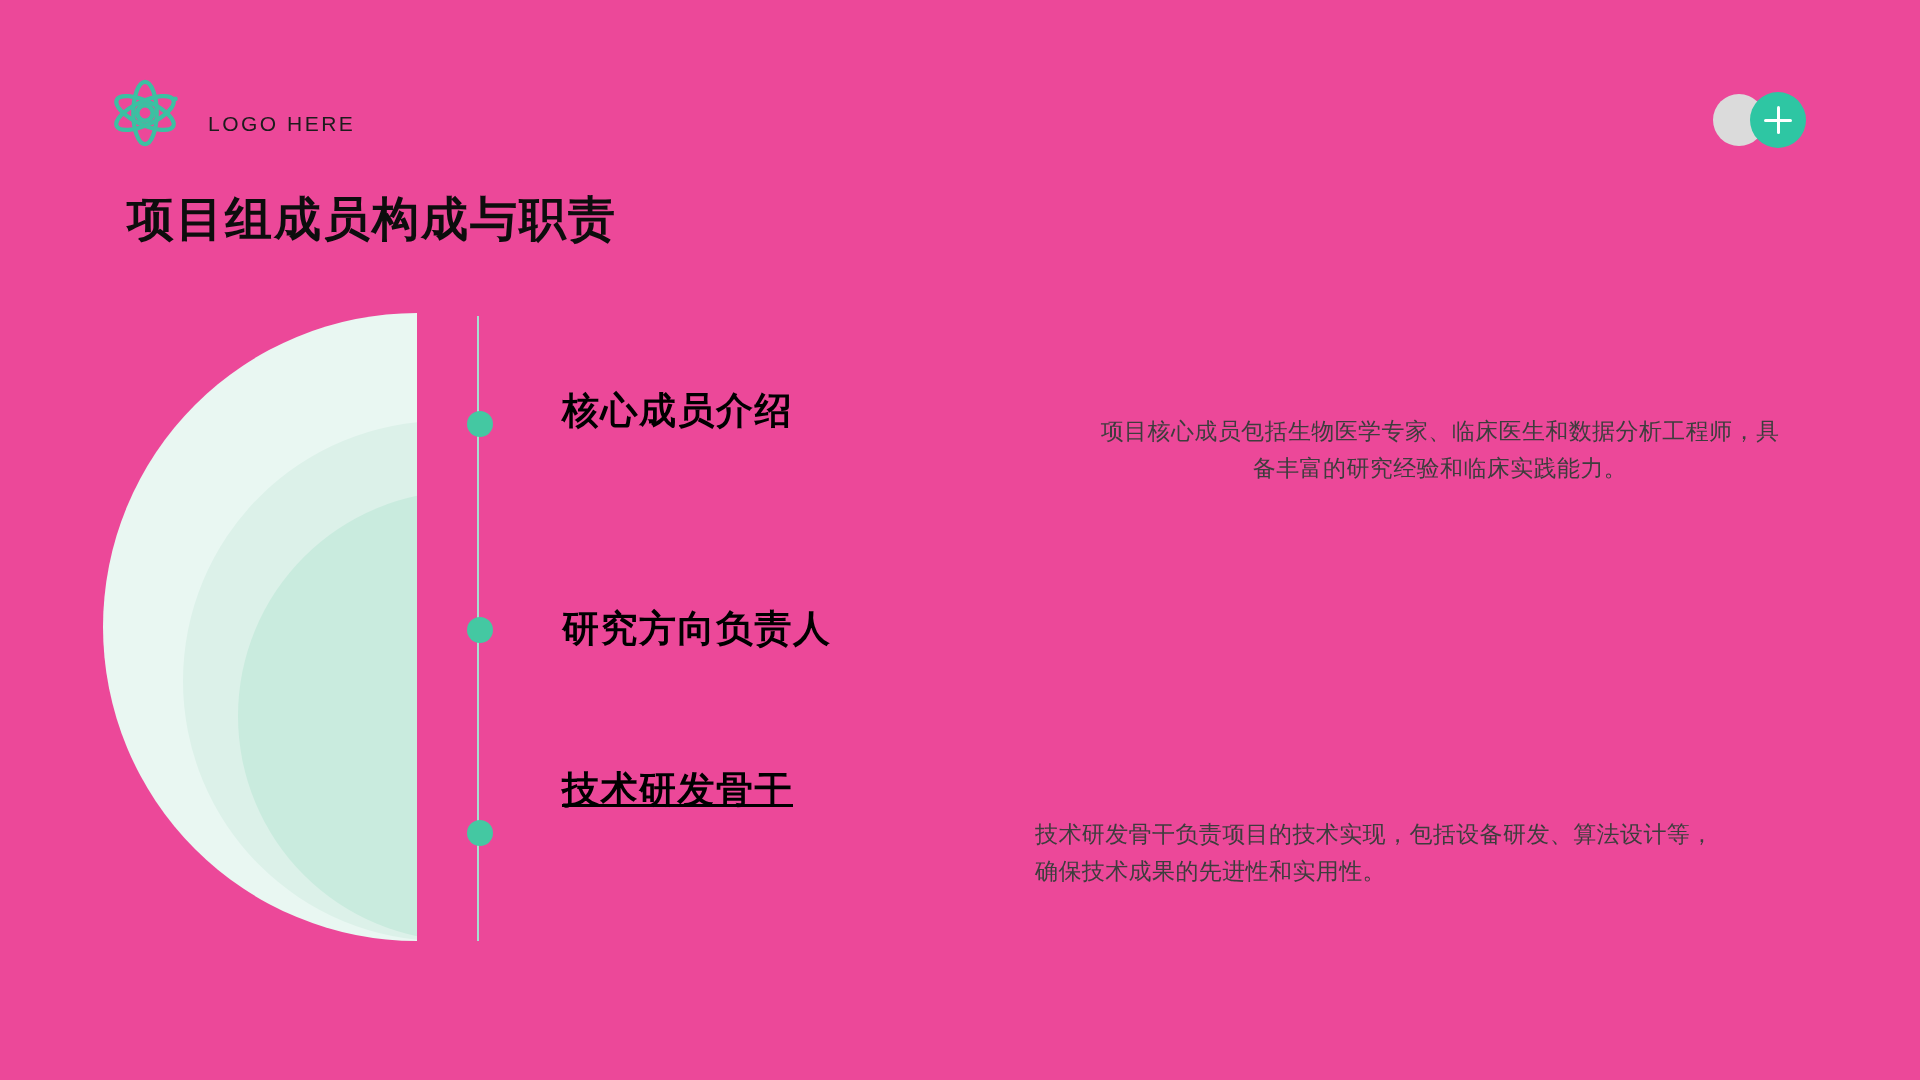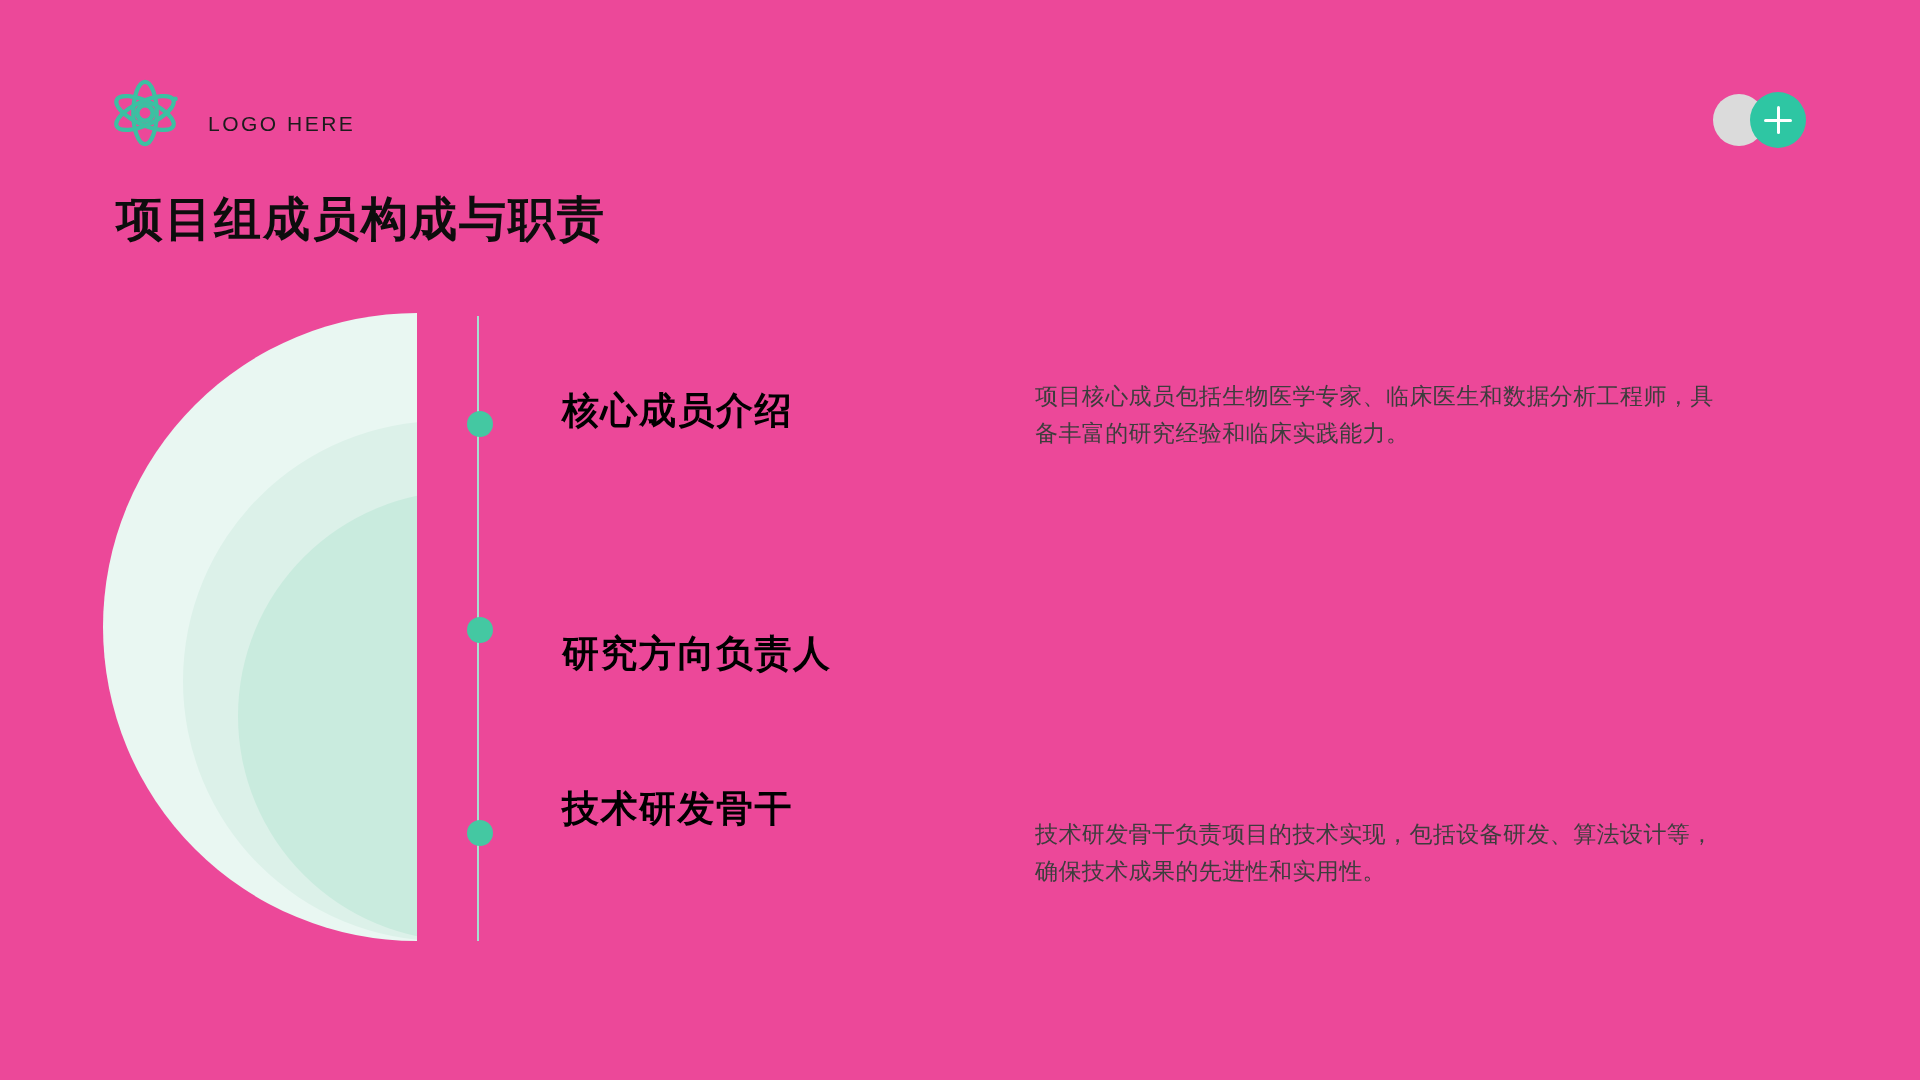--- a/index.html
+++ b/index.html
@@ -40,21 +40,21 @@
     position:absolute; left:14px; top:26.5px;
     width:28px; height:3px; background:#ffffff; border-radius:2px;
   }
   .plus-button .bar-v {
     position:absolute; left:26.5px; top:14px;
     width:3px; height:28px; background:#ffffff; border-radius:2px;
   }
 
   
   .page-title {
-    position:absolute; left:116px; top:192px;
+    position:absolute; left:127px; top:192px;
     font-size:47px; line-height:54px;
     font-weight:800; letter-spacing:2px;
     color:#0d0d0d;
     font-family:Liberation Serif, serif;
   }
 
   
   .deco {
     position:absolute; left:103px; top:313px;
     width:314px; height:628px;
@@ -82,32 +82,32 @@
 
   
   .section-heading {
     position:absolute; left:562px;
     font-size:37px; line-height:46px;
     font-weight:700; letter-spacing:1.5px;
     color:#000000;
     white-space:nowrap;
   }
   .h-1 { top:388px; }
-  .h-2 { top:606px;margin-top:25px; }
-  .h-3 { top:786px; }
+  .h-2 { top:606px; }
+  .h-3 { top:767px;text-decoration:underline; }
 
   .section-body {
     position:absolute; left:1035px;
     width:810px;
     font-size:23px; line-height:37px;
     letter-spacing:0.4px;
     color:#3d3d3d;
     white-space:pre-line;
   }
-  .b-1 { top:378px; }
+  .b-1 { top:413px;text-align:center; }
   .b-2 { top:597px; }
   .b-3 { top:800px;margin-top:16px; }
 </style>
 </head>
 <body>
 
 <div id="slide">
 
   <div class="logo-icon">
     <svg viewBox="0 0 100 100" width="78" height="82">

